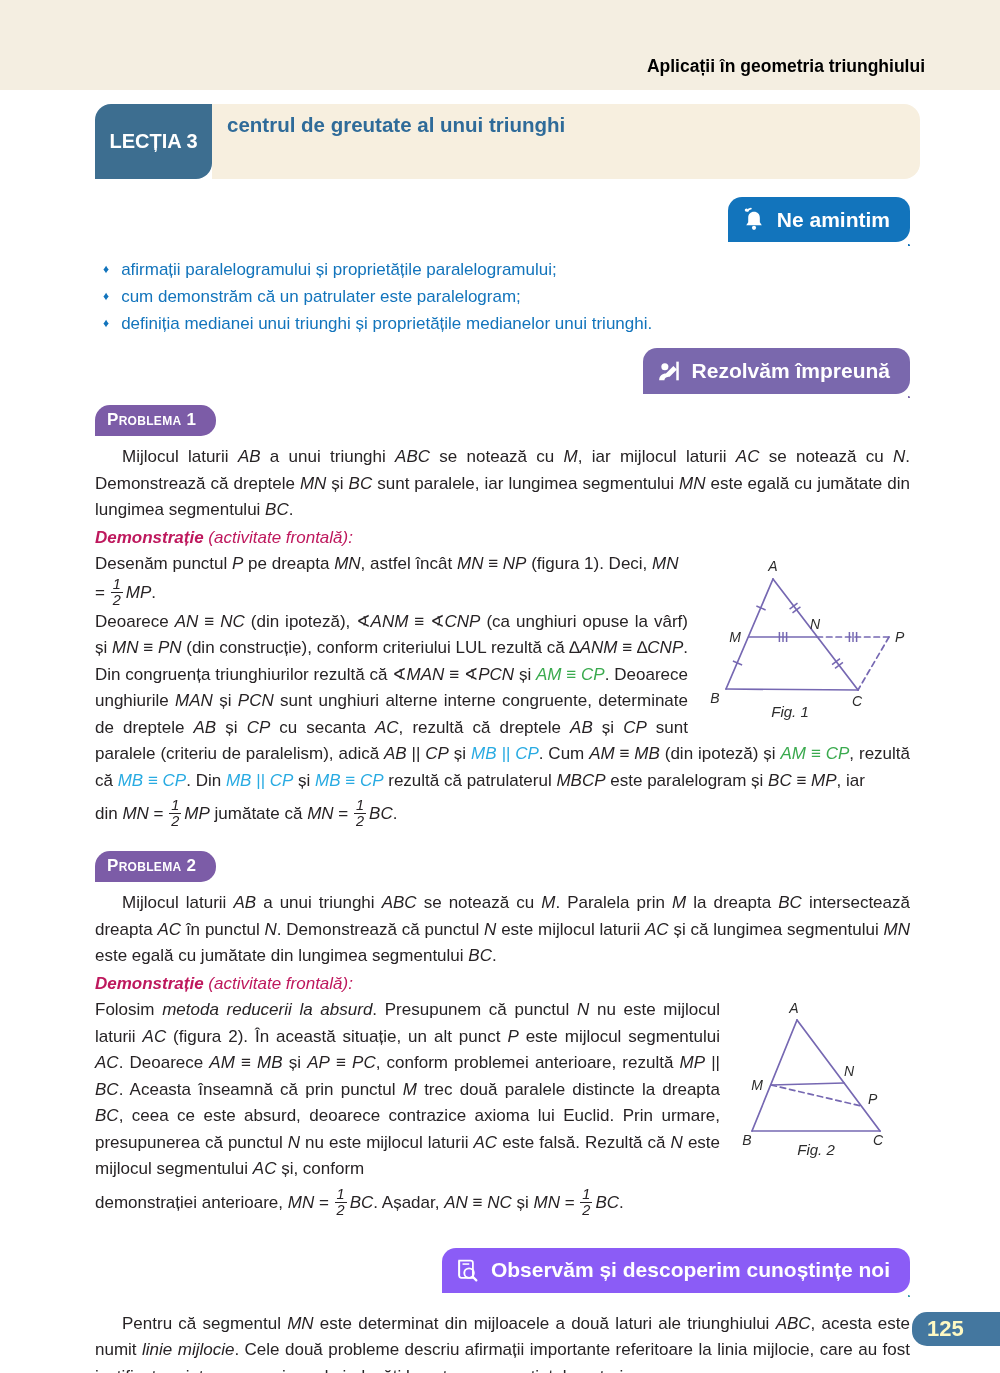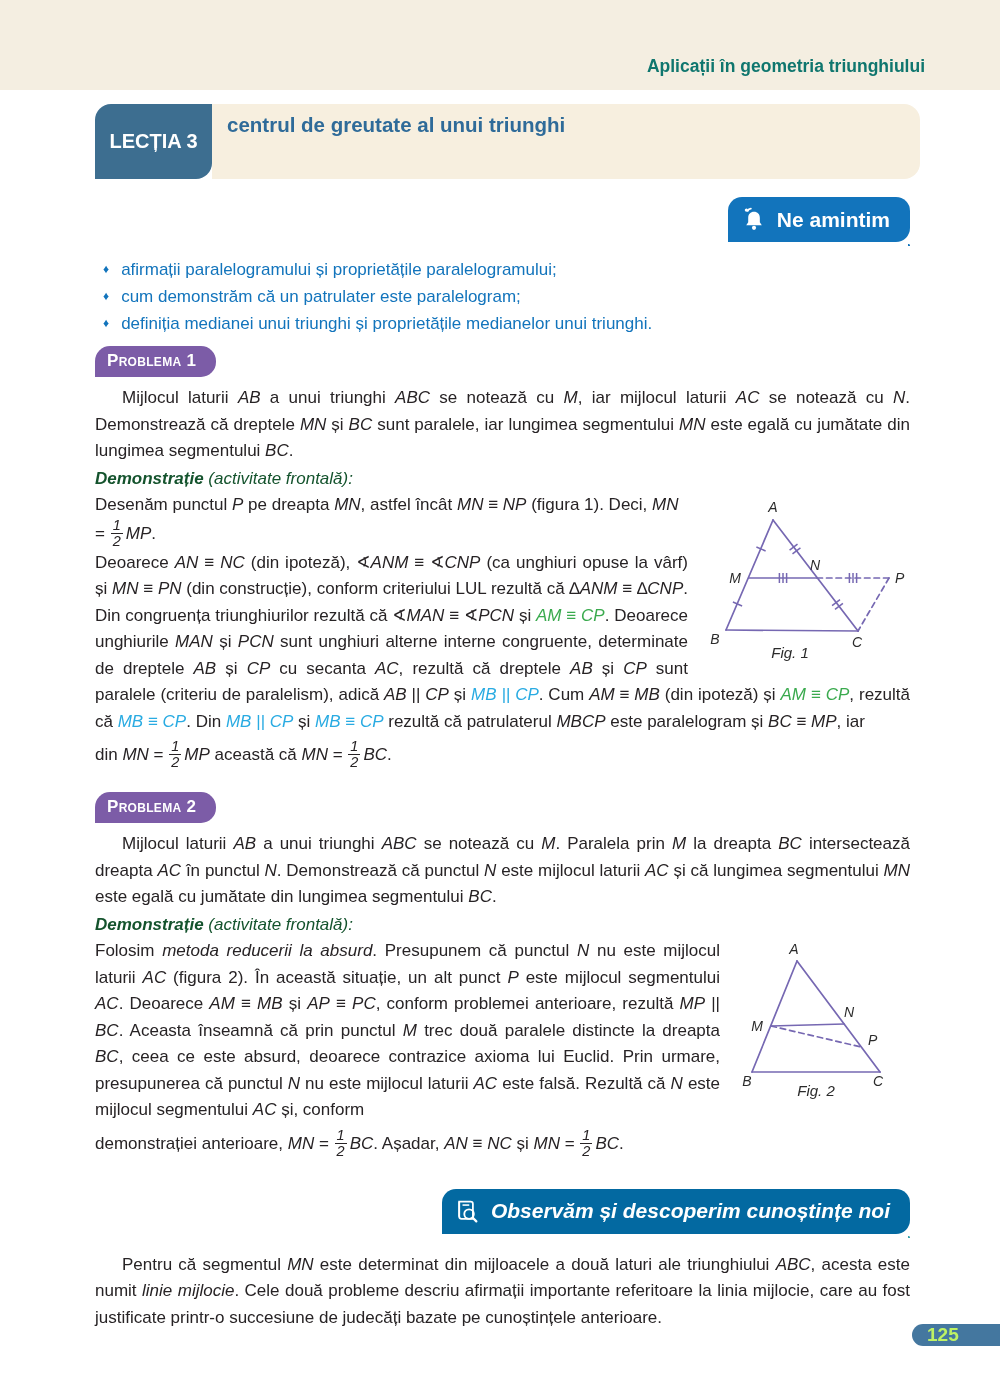--- a/index.html
+++ b/index.html
@@ -2,56 +2,56 @@
 <html lang="ro"><head>
 <meta charset="utf-8">
 <style>
   * { margin:0; padding:0; box-sizing:border-box; }
   html,body { background:#ffffff; }
   body { font-family:"Liberation Sans","DejaVu Sans",sans-serif; color:#272325; }
   .page { position:relative; width:1000px; height:1373px; background:#ffffff; overflow:hidden; margin:0 auto; }
 
   
   .top-band { height:90px; background:#f4eee1; display:flex; align-items:flex-end; justify-content:flex-end; padding:0 75px 13px 0; }
-  .running-head { font-weight:bold; font-size:17.5px; color:#0f766e;margin-top:28px; }
+  .running-head { font-weight:bold; font-size:17.5px; color:#000000;margin-top:28px; }
 
   .content { padding:0 90px 0 95px; }
 
   
   .lesson-row { display:flex; margin-top:14px; margin-right:-10px; }
   .lesson-badge { background:#3d6e90; color:#fff; font-weight:bold; font-size:20px;
     min-width:117px; height:75px; display:flex; align-items:center; justify-content:center;
     border-radius:16px 0 16px 0; padding:0 12px; flex:0 0 auto; }
   .lesson-title { background:#f7efdf; flex:1; border-radius:0 16px 16px 0; padding:8px 16px 0 15px;
     color:#2f6b99; font-weight:bold; font-size:20.5px; line-height:25px; }
 
   
   .sec-head { display:flex; align-items:flex-end; position:relative;flex-direction:column; }
   .sec-badge { color:#fff; font-weight:bold; display:flex; align-items:center; gap:10px;
     padding:0 20px 0 12px; height:45px; border-radius:14px 14px 14px 0; font-size:21px; flex:0 0 auto; }
   .sec-badge .icon { width:27px; height:27px; display:inline-flex; }
   .tail { flex:1; height:27px; border-top:2.5px solid; border-right:2.5px solid; border-top-right-radius:20px;
     transform:translateY(100%); pointer-events:none; }
   .head-blue  { margin-top:18px; } .head-blue  .sec-badge { background:#1274bc; } .head-blue  .tail { color:#1274bc; }
   .head-purple{ margin-top:11px; } .head-purple .sec-badge{ background:#7a68ad; height:46px; } .head-purple .tail{ color:#7a68ad; }
-  .head-teal  { margin-top:26px; } .head-teal  .sec-badge { background:#0369a1;font-style:italic; } .head-teal  .tail { color:#35a0ab; }
+  .head-teal  { margin-top:26px; } .head-teal  .sec-badge { background:#8b5cf6; } .head-teal  .tail { color:#35a0ab; }
 
   
   .bullets { list-style:none; margin-top:12px; }
   .bullets li { display:flex; gap:12px; color:#1274bc; font-size:17px; line-height:27px; }
   .bullets .diamond { font-size:12px; line-height:27px; padding-left:8px; }
 
   
   .prob-badge { display:inline-block; background:#7c5ca7; color:#fff; font-weight:bold;
     font-variant:small-caps; font-size:17px; letter-spacing:.3px;
     border-radius:15px 15px 15px 0; padding:5px 20px 6px 12px; margin-top:9px; }
 
   p.body-p { font-size:17px; line-height:26.5px; }
   .stmt { text-align:justify; text-indent:27px; margin-top:8px; }
-  .demo-label { margin-top:1px; color:#14532d; font-size:17px; }
+  .demo-label { margin-top:1px; color:#be185d; font-size:17px; }
   .demo-label .dl { font-weight:bold; font-style:italic; }
   .demo-label .dn { font-style:italic; }
 
   .demo { position:relative; }
   .demo::after { content:""; display:block; clear:both; }
   .demo p { text-align:justify; }
   .demo p.noj { text-align:left; }
   .formula { padding:5px 0 3px 0; text-align:left !important; }
 
   .r-i { font-style:italic; }
@@ -64,22 +64,22 @@
   
   .figbox { float:right; margin:6px 0 2px 10px; }
   .figbox svg { display:block; }
   .fig-line  { stroke:#7668b2; stroke-width:1.7; fill:none; stroke-linecap:round; }
   .fig-dash  { stroke:#7668b2; stroke-width:1.7; fill:none; stroke-dasharray:5.5 4; stroke-linecap:round; }
   .fig-tick  { stroke:#7668b2; stroke-width:1.5; }
   .fig-lab   { font-style:italic; font-size:14px; fill:#2b2b2b; font-family:"Liberation Sans",sans-serif; }
   .fig-cap   { font-style:italic; font-size:15px; fill:#2b2b2b; font-family:"Liberation Sans",sans-serif; }
 
   
-  .page-badge { position:absolute; right:0; bottom:27px; width:88px; height:22px; background:#44779f;
-    color:#bef264; font-weight:bold; font-size:19px; border-radius:15px 0 0 15px;
+  .page-badge { position:absolute; right:0; bottom:27px; width:88px; height:34px; background:#44779f;
+    color:#fef9c3; font-weight:bold; font-size:22px; border-radius:15px 0 0 15px;
     display:flex; align-items:center; padding-left:15px; }
 </style>
 </head>
 <body>
 
 <div class="page">
 
   <div class="top-band">
     <div class="running-head">Aplicații în geometria triunghiului</div>
   </div>
@@ -116,20 +116,33 @@
       <li>
         <span class="diamond">♦</span>
         <span>cum demonstrăm că un patrulater este paralelogram;</span>
       </li>
       <li>
         <span class="diamond">♦</span>
         <span>definiția medianei unui triunghi și proprietățile medianelor unui triunghi.</span>
       </li>
     </ul>
 
+    <div class="sec-head head-purple">
+      <div class="sec-badge">
+        <span class="icon">
+          <svg viewBox="0 0 26 26" width="27" height="27">
+            <circle cx="9.5" cy="8.5" r="3.4" fill="#fff"></circle>
+            <path d="M4 21.5c0-4.4 3-6.6 6.5-6.6l7.2-7.2 3.4 3.4-7 7c-2.4 0-5 1-5 3.4z" fill="#fff"></path>
+            <rect x="20.5" y="3.5" width="2.4" height="18" fill="#fff"></rect>
+          </svg>
+        </span>
+        <span>Rezolvăm împreună</span>
+      </div>
+      <div class="tail"></div>
+    </div>
 
     <div class="prob-badge">Problema 1</div>
     <p class="body-p stmt"><span>Mijlocul laturii </span><span class="r-i">AB</span><span> a unui triunghi </span><span class="r-i">ABC</span><span> se notează cu </span><span class="r-i">M</span><span>, iar mijlocul laturii </span><span class="r-i">AC</span><span> se notează cu </span><span class="r-i">N</span><span>. Demonstrează că dreptele </span><span class="r-i">MN</span><span> și </span><span class="r-i">BC</span><span> sunt paralele, iar lungimea segmentului </span><span class="r-i">MN</span><span> este egală cu jumătate din lungimea segmentului </span><span class="r-i">BC</span><span>.</span></p>
     <p class="body-p demo-label">
       <span class="dl">Demonstrație</span><span class="dn"> (activitate frontală):</span>
     </p>
 
     <div class="demo">
       <figure class="figbox">
         <svg viewBox="0 0 212 170" width="212" height="170">
@@ -173,21 +186,21 @@
         </svg>
       </figure>
       <p class="body-p noj"><span>Desenăm punctul </span><span class="r-i">P</span><span> pe dreapta </span><span class="r-i">MN</span><span>, astfel încât </span><span class="r-i">MN</span><span> ≡ </span><span class="r-i">NP</span><span> (figura 1). Deci, </span><span class="r-i">MN</span><span> = </span><span class="frac">
             <span>1</span>
             <span>2</span>
           </span><span class="r-i">MP</span><span>.</span></p>
       <p class="body-p"><span>Deoarece </span><span class="r-i">AN</span><span> ≡ </span><span class="r-i">NC</span><span> (din ipoteză), ∢</span><span class="r-i">ANM</span><span> ≡ ∢</span><span class="r-i">CNP</span><span> (ca unghiuri opuse la vârf) și </span><span class="r-i">MN</span><span> ≡ </span><span class="r-i">PN</span><span> (din construcție), conform criteriului LUL rezultă că ∆</span><span class="r-i">ANM</span><span> ≡ ∆</span><span class="r-i">CNP</span><span>. Din congruența triunghiurilor rezultă că ∢</span><span class="r-i">MAN</span><span> ≡ ∢</span><span class="r-i">PCN</span><span> și </span><span class="r-g">AM ≡ CP</span><span>. Deoarece unghiurile </span><span class="r-i">MAN</span><span> și </span><span class="r-i">PCN</span><span> sunt unghiuri alterne interne congruente, determinate de dreptele </span><span class="r-i">AB</span><span> și </span><span class="r-i">CP</span><span> cu secanta </span><span class="r-i">AC</span><span>, rezultă că dreptele </span><span class="r-i">AB</span><span> și </span><span class="r-i">CP</span><span> sunt paralele (criteriu de paralelism), adică </span><span class="r-i">AB</span><span> || </span><span class="r-i">CP</span><span> și </span><span class="r-c">MB || CP</span><span>. Cum </span><span class="r-i">AM</span><span> ≡ </span><span class="r-i">MB</span><span> (din ipoteză) și </span><span class="r-g">AM ≡ CP</span><span>, rezultă că </span><span class="r-c">MB ≡ CP</span><span>. Din </span><span class="r-c">MB || CP</span><span> și </span><span class="r-c">MB ≡ CP</span><span> rezultă că patrulaterul </span><span class="r-i">MBCP</span><span> este paralelogram și </span><span class="r-i">BC</span><span> ≡ </span><span class="r-i">MP</span><span>, iar</span></p>
       <p class="body-p formula"><span>din </span><span class="r-i">MN</span><span> = </span><span class="frac">
             <span>1</span>
             <span>2</span>
-          </span><span class="r-i">MP</span><span> această că </span><span class="r-i">MN</span><span> = </span><span class="frac">
+          </span><span class="r-i">MP</span><span> jumătate că </span><span class="r-i">MN</span><span> = </span><span class="frac">
             <span>1</span>
             <span>2</span>
           </span><span class="r-i">BC</span><span>.</span></p>
     </div>
 
     <div class="prob-badge" style="margin-top:18px">Problema 2</div>
     <p class="body-p stmt"><span>Mijlocul laturii </span><span class="r-i">AB</span><span> a unui triunghi </span><span class="r-i">ABC</span><span> se notează cu </span><span class="r-i">M</span><span>. Paralela prin </span><span class="r-i">M</span><span> la dreapta </span><span class="r-i">BC</span><span> intersectează dreapta </span><span class="r-i">AC</span><span> în punctul </span><span class="r-i">N</span><span>. Demonstrează că punctul </span><span class="r-i">N</span><span> este mijlocul laturii </span><span class="r-i">AC</span><span> și că lungimea segmentului </span><span class="r-i">MN</span><span> este egală cu jumătate din lungimea segmentului </span><span class="r-i">BC</span><span>.</span></p>
     <p class="body-p demo-label">
       <span class="dl">Demonstrație</span><span class="dn"> (activitate frontală):</span>
     </p>

